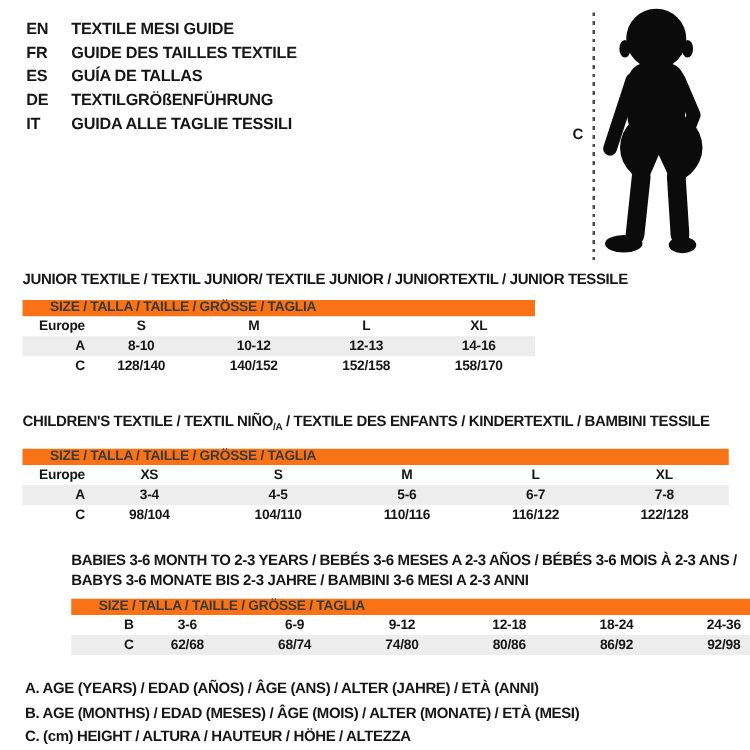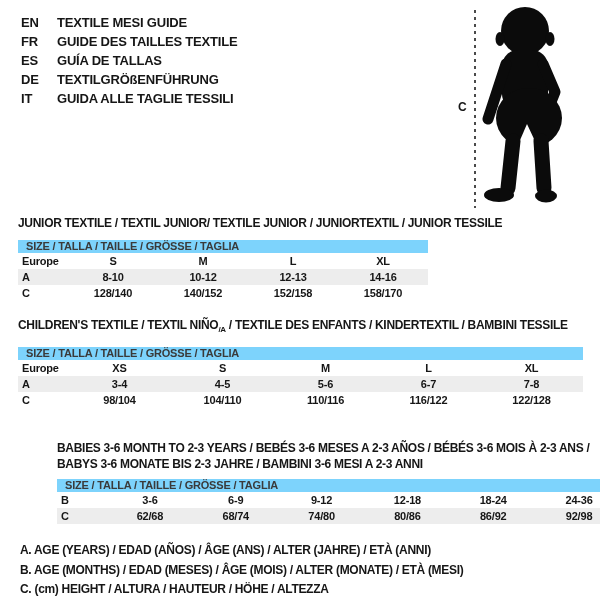--- a/index.html
+++ b/index.html
@@ -21,33 +21,33 @@
   
   .figure { position:absolute; left:450px; top:6px; width:148px; height:210px; }
   .measure-label { position:absolute; left:8px; top:94px; font-size:12px; }
   .dash-line { position:absolute; left:24px; top:4px; width:2px; height:198px;
     background:repeating-linear-gradient(to bottom, #4a4a4a 0 3px, transparent 3px 7px); }
   .baby-svg { position:absolute; left:30px; top:0; }
 
   
   .sec { position:absolute; left:18px; }
   .sec.n1 { top:215px; width:410px; height:92px; }
-  .sec.n2 { top:317px; width:565px; height:98px; }
+  .sec.n2 { top:329px; width:565px; height:98px; }
   .sec.n3 { top:440px; width:565px; height:92px;margin-left:39px; }
   .sec-title { font-size:12px; line-height:16px; letter-spacing:-0.3px; white-space:nowrap; }
   .sec-title sub { font-size:8px; letter-spacing:-0.3px; }
   .tbl { position:absolute; left:0; right:0; }
   .n1 .tbl { top:25px; }
   .n2 .tbl { top:30px; }
   .n3 .tbl { top:39px; }
-  .bar { height:13px; line-height:13px; background:#7dd3fc; color:#3a3a3a; font-size:11px;
-    padding-left:8px; letter-spacing:-0.2px; }
+  .bar { height:13px; line-height:13px; background:#f97316; color:#3a3a3a; font-size:11px;
+    padding-left:22px; letter-spacing:-0.2px; }
   .trow { display:flex; height:16px; line-height:16.5px; font-size:11px; letter-spacing:-0.2px; }
   .trow.alt { background:#ededed; }
-  .tlabel { flex:0 0 50px; padding-left:4px; }
+  .tlabel { flex:0 0 50px; padding-left:4px;text-align:right; }
   .tcell { flex:1 1 0; text-align:center; }
 
   
   .footnotes { position:absolute; left:20px; top:541px; list-style:none; font-size:12px;
     line-height:19.5px; letter-spacing:-0.3px; white-space:nowrap; }
 </style>
 </head>
 <body>
 
 <div class="canvas">

